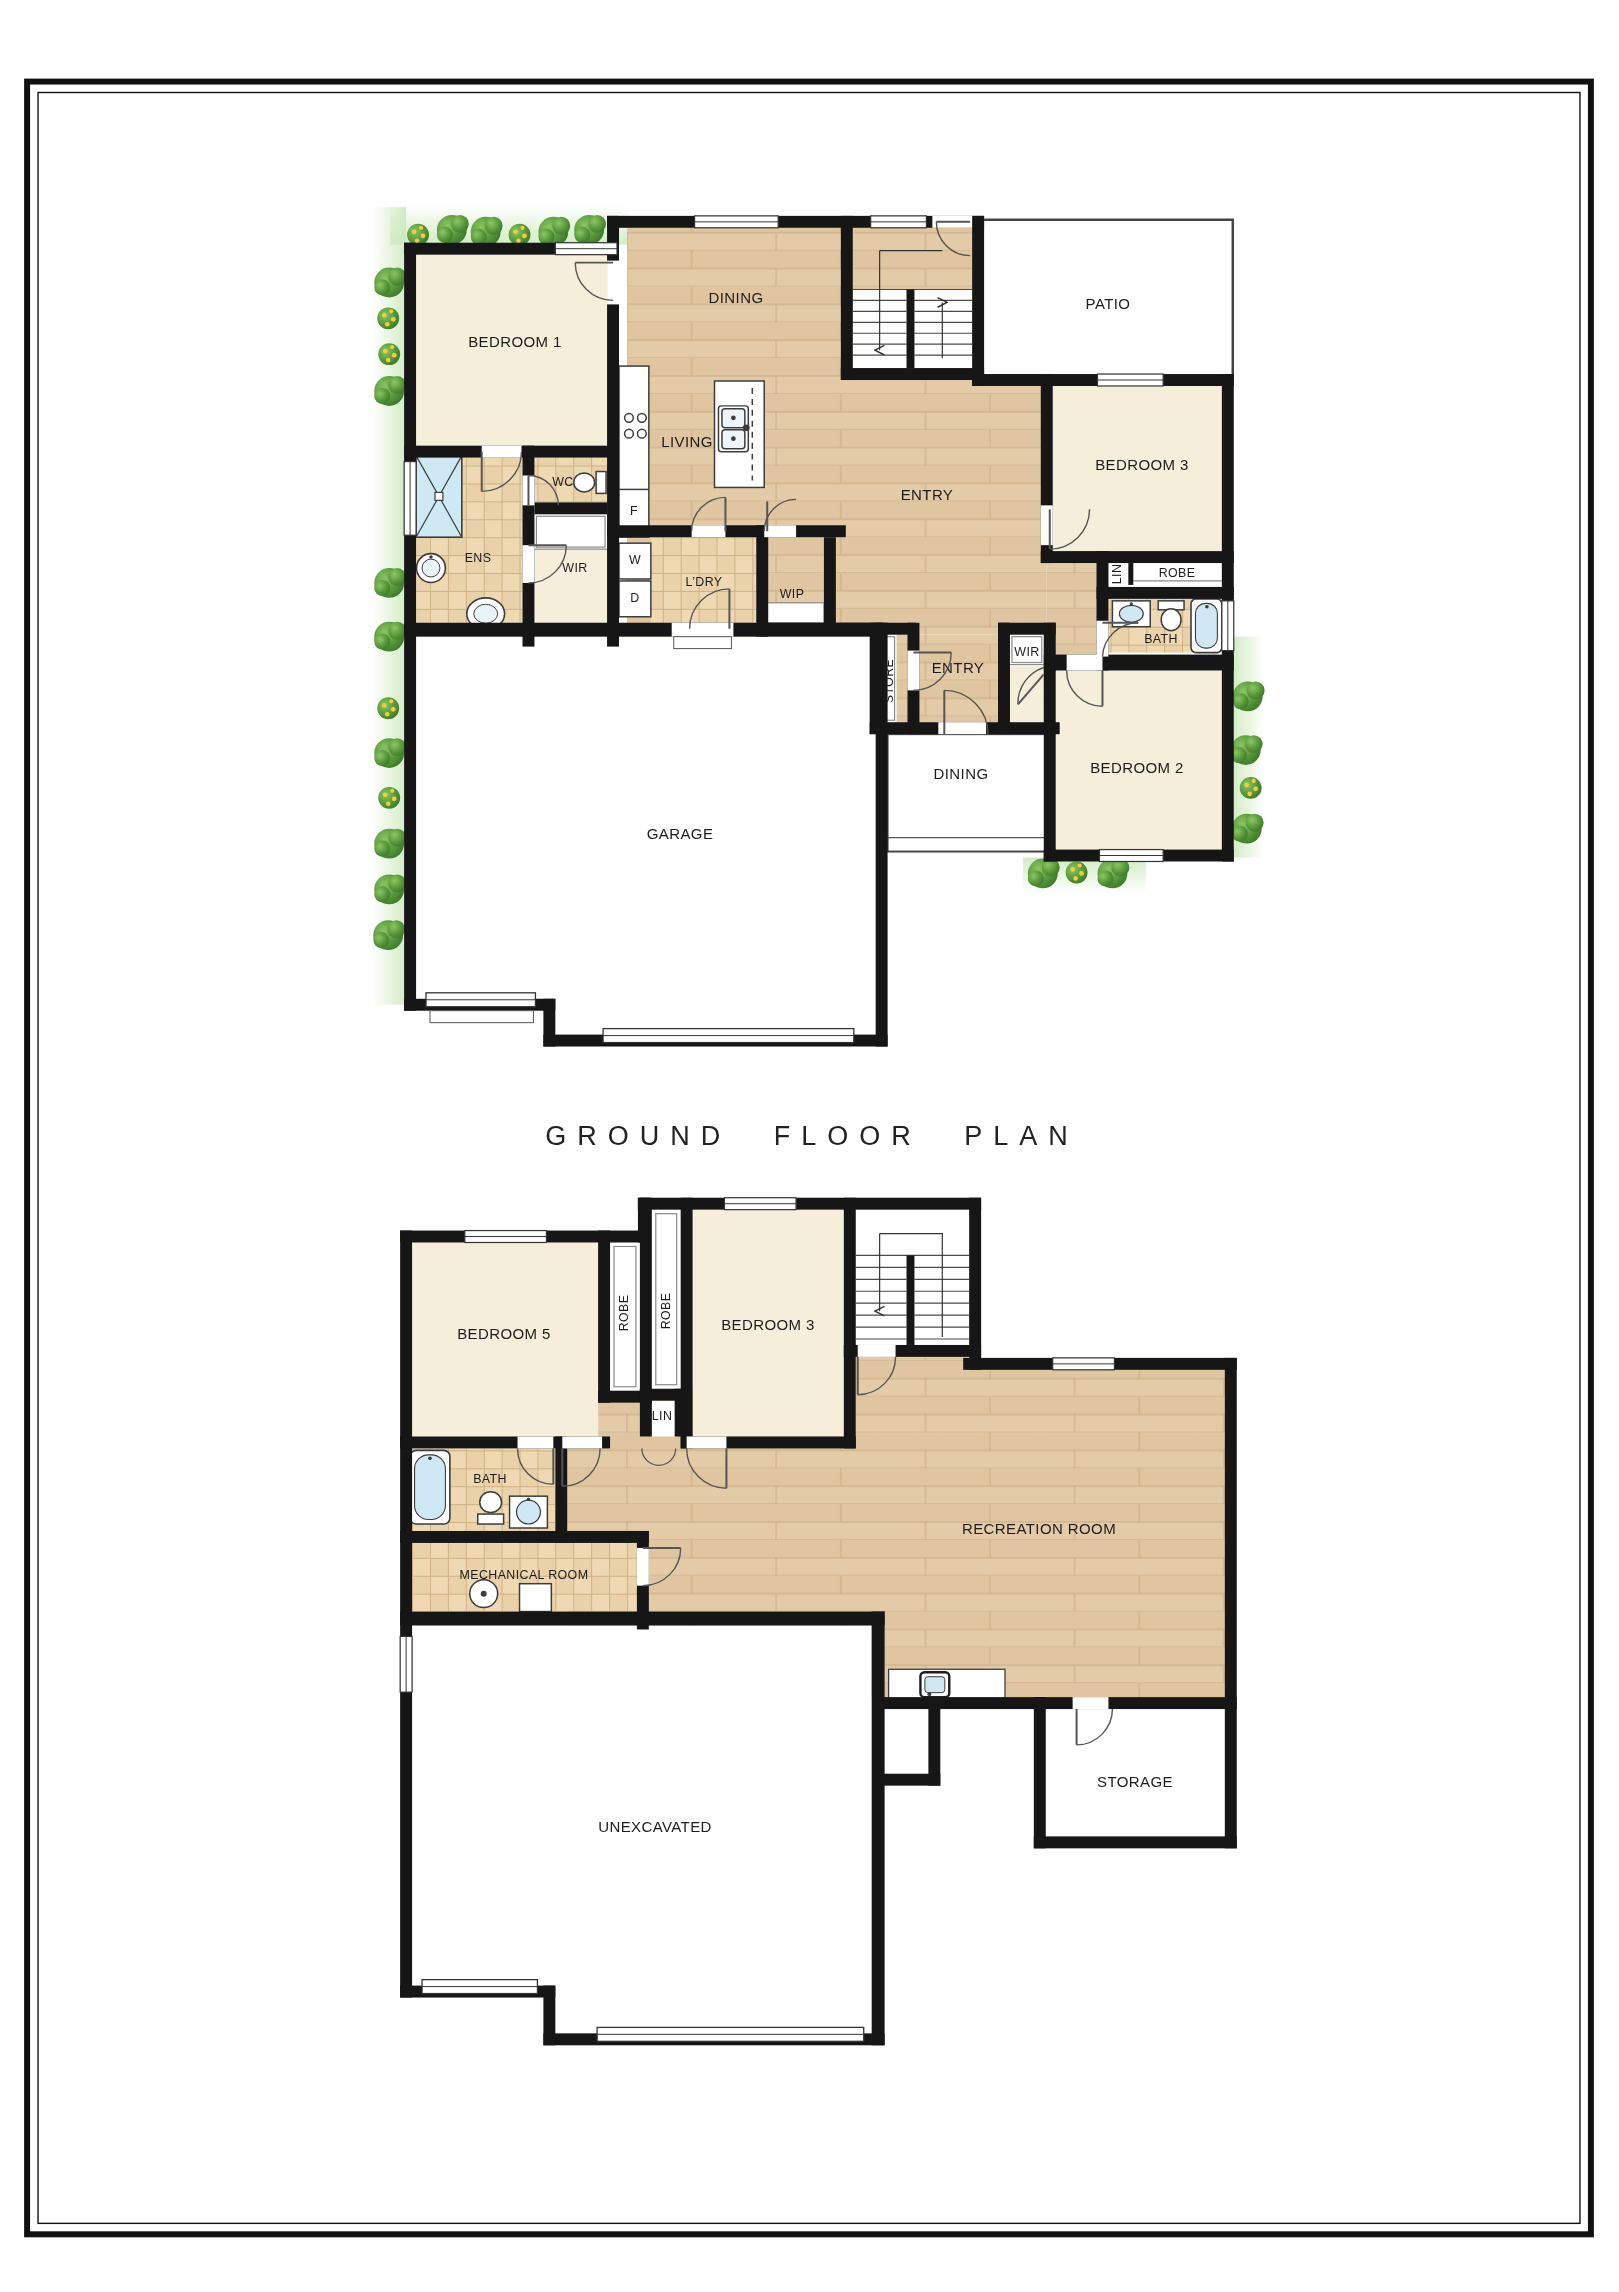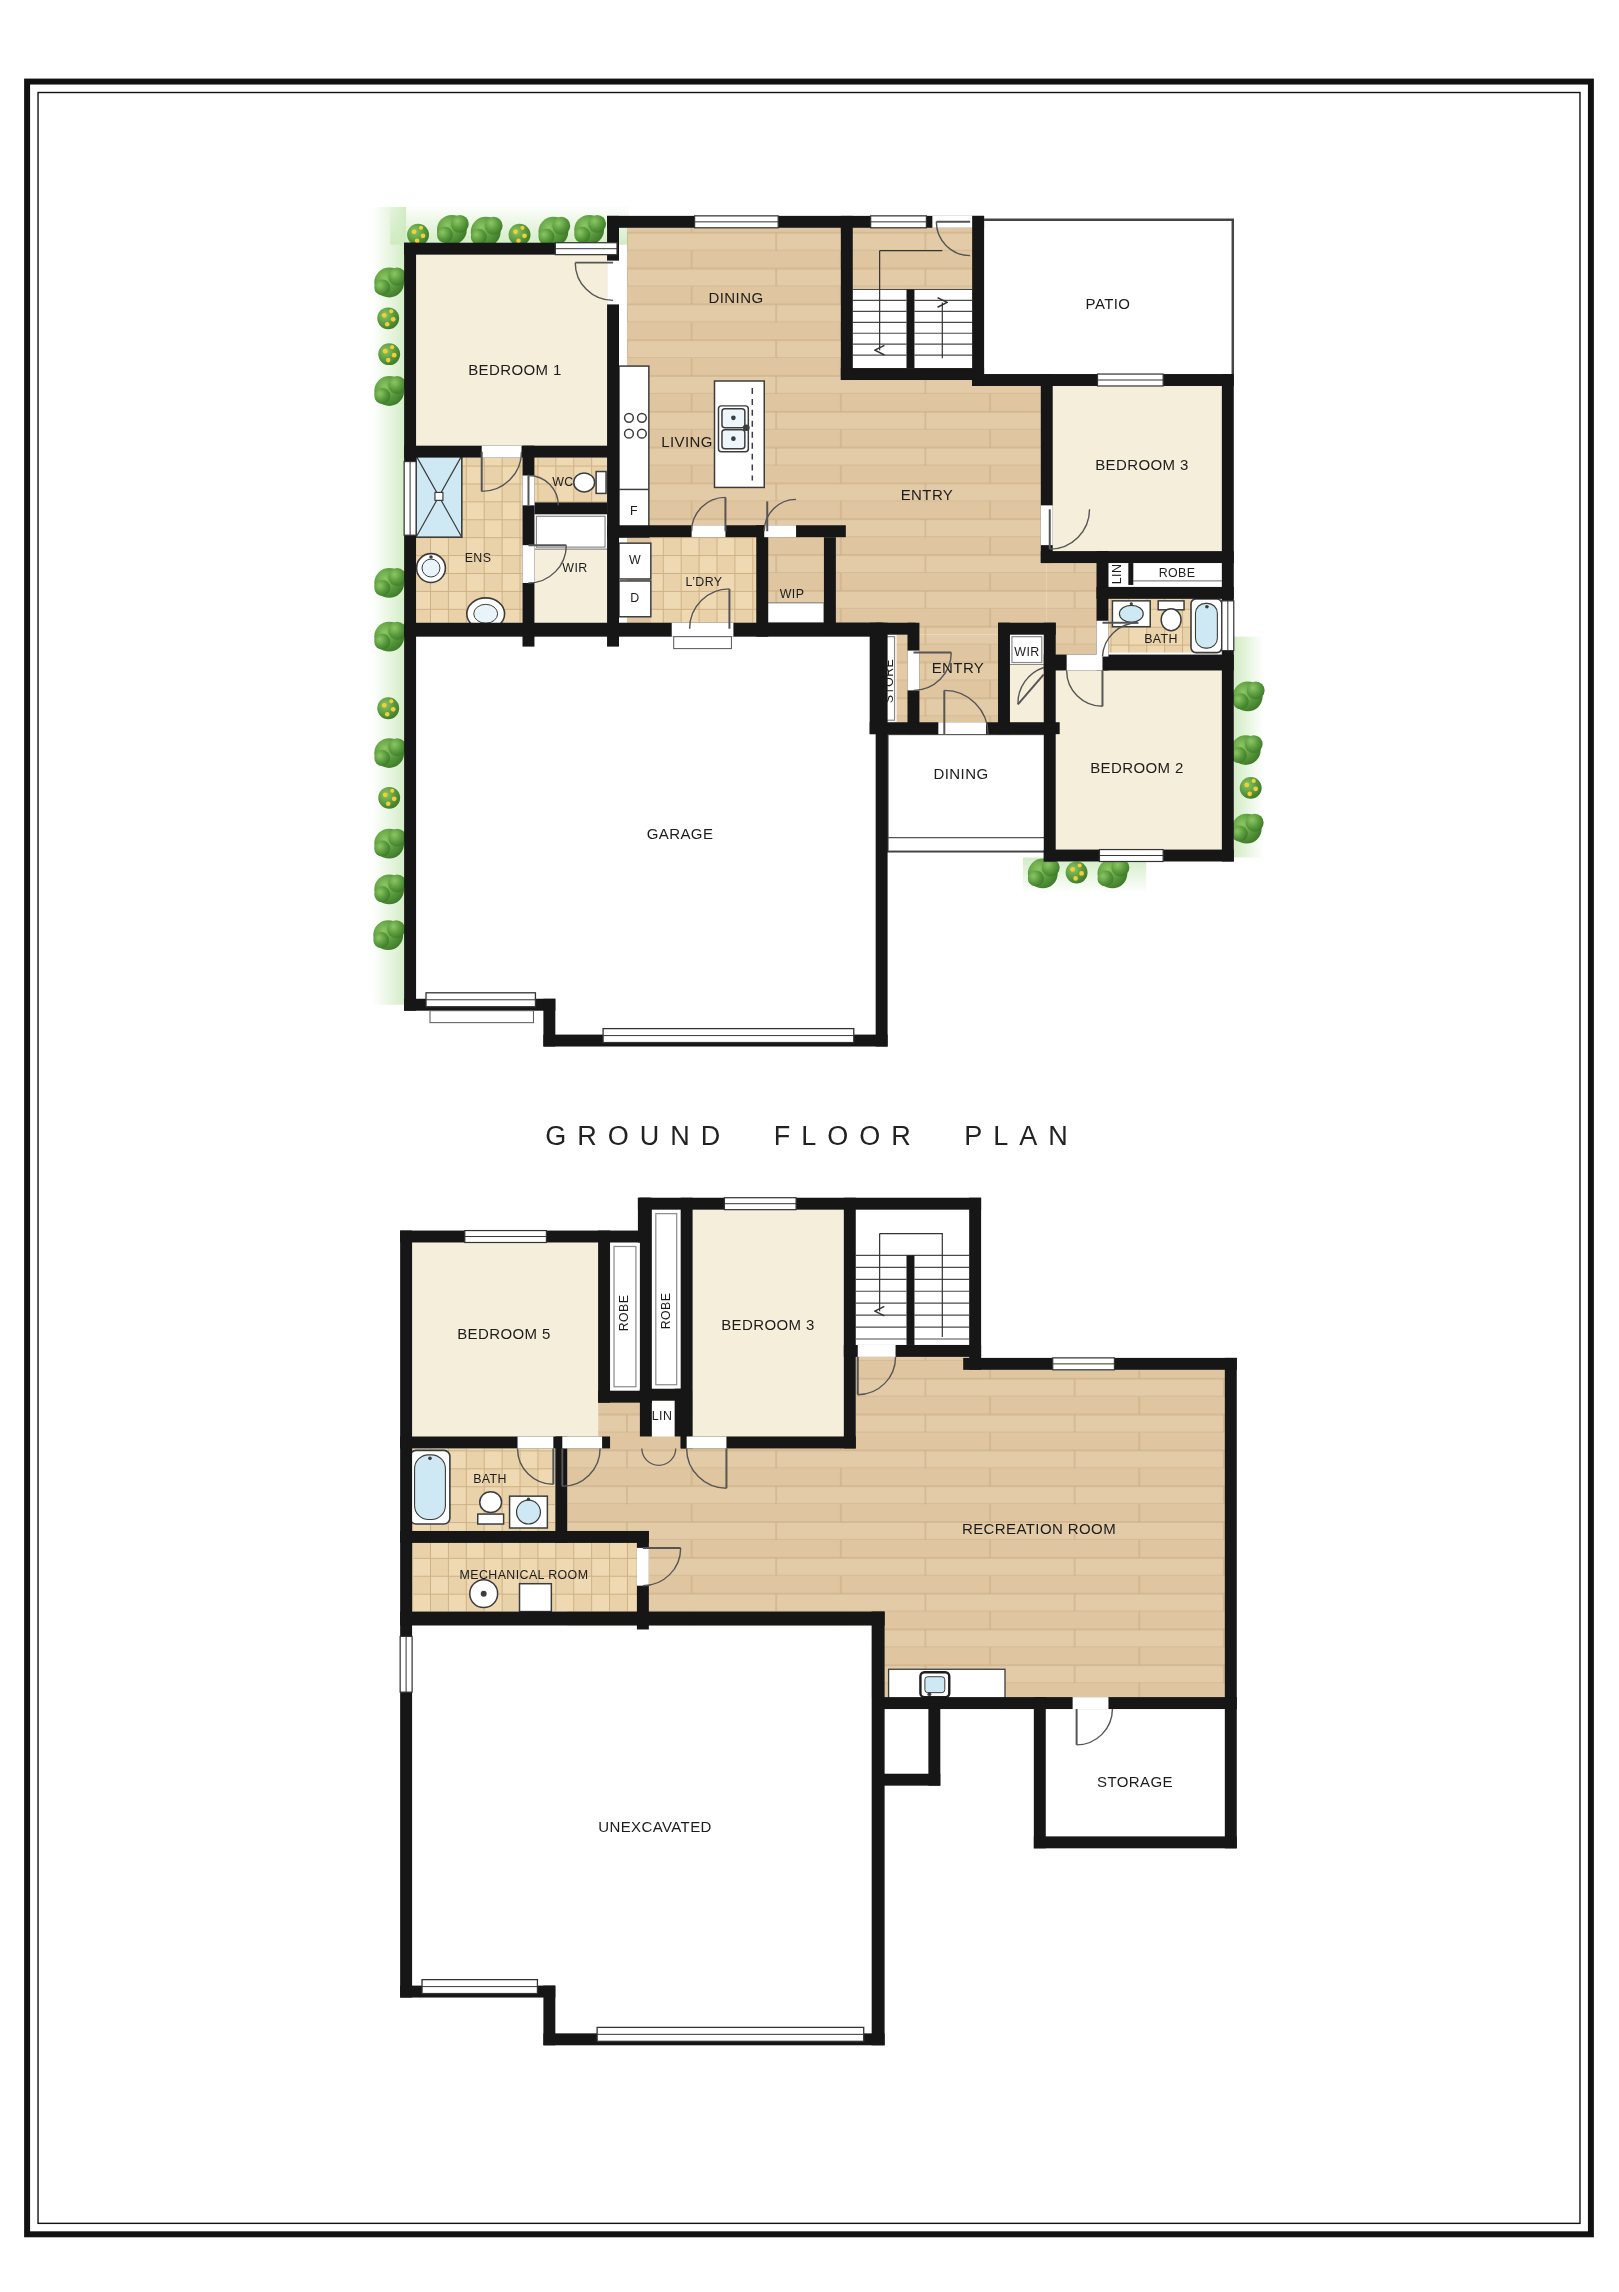--- a/index.html
+++ b/index.html
@@ -497,21 +497,21 @@
     <rect x="640" y="1556" width="12" height="38" fill="#fff"></rect>
     <path d="M646 1594A38 38 0 0 0 684 1556" fill="none" stroke="#555" stroke-width="1.4"></path>
           <line x1="646" y1="1556" x2="684" y2="1556" stroke="#555" stroke-width="2"></line>
     <rect x="1078" y="1706" width="36" height="12" fill="#fff"></rect>
     <path d="M1118 1718A36 36 0 0 1 1082 1754" fill="none" stroke="#555" stroke-width="1.4"></path>
           <line x1="1082" y1="1718" x2="1082" y2="1754" stroke="#555" stroke-width="2"></line>
   </g>
 </g>
 </svg>
 
-<span class="lbl" style="left:515px;top:370px">BEDROOM 1</span>
+<span class="lbl" style="left:515px;top:342px">BEDROOM 1</span>
 <span class="lbl" style="left:736px;top:298px">DINING</span>
 <span class="lbl" style="left:1108px;top:304px">PATIO</span>
 <span class="lbl" style="left:687px;top:442px">LIVING</span>
 <span class="lbl" style="left:927px;top:495px">ENTRY</span>
 <span class="lbl" style="left:1142px;top:465px">BEDROOM 3</span>
 <span class="lbl sm" style="left:563px;top:483px">WC</span>
 <span class="lbl sm" style="left:634px;top:512px">F</span>
 <span class="lbl sm" style="left:478px;top:559px">ENS</span>
 <span class="lbl sm" style="left:575px;top:569px">WIR</span>
 <span class="lbl sm" style="left:635px;top:561px">W</span>

